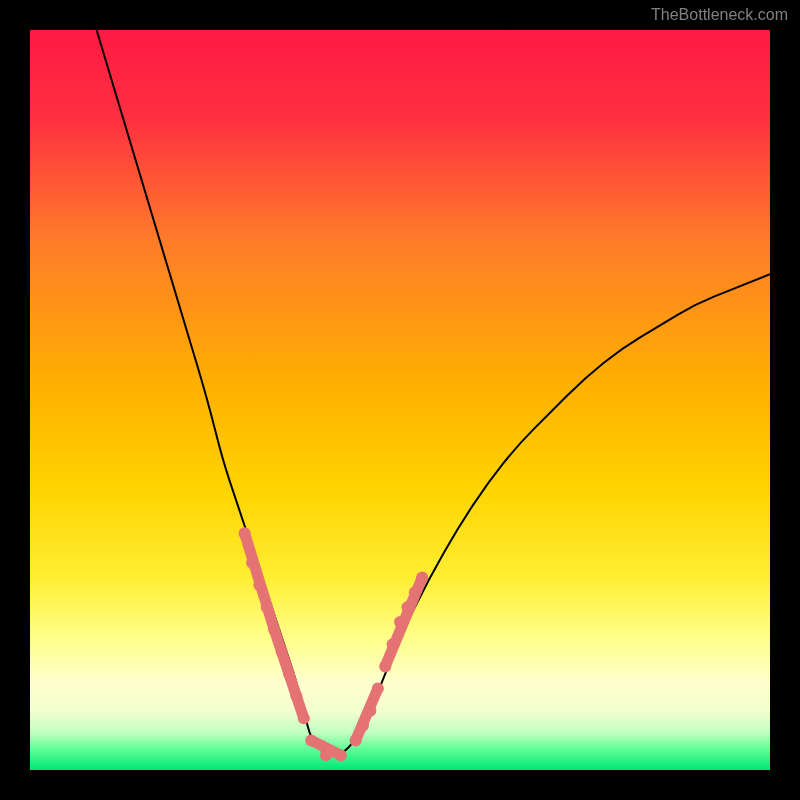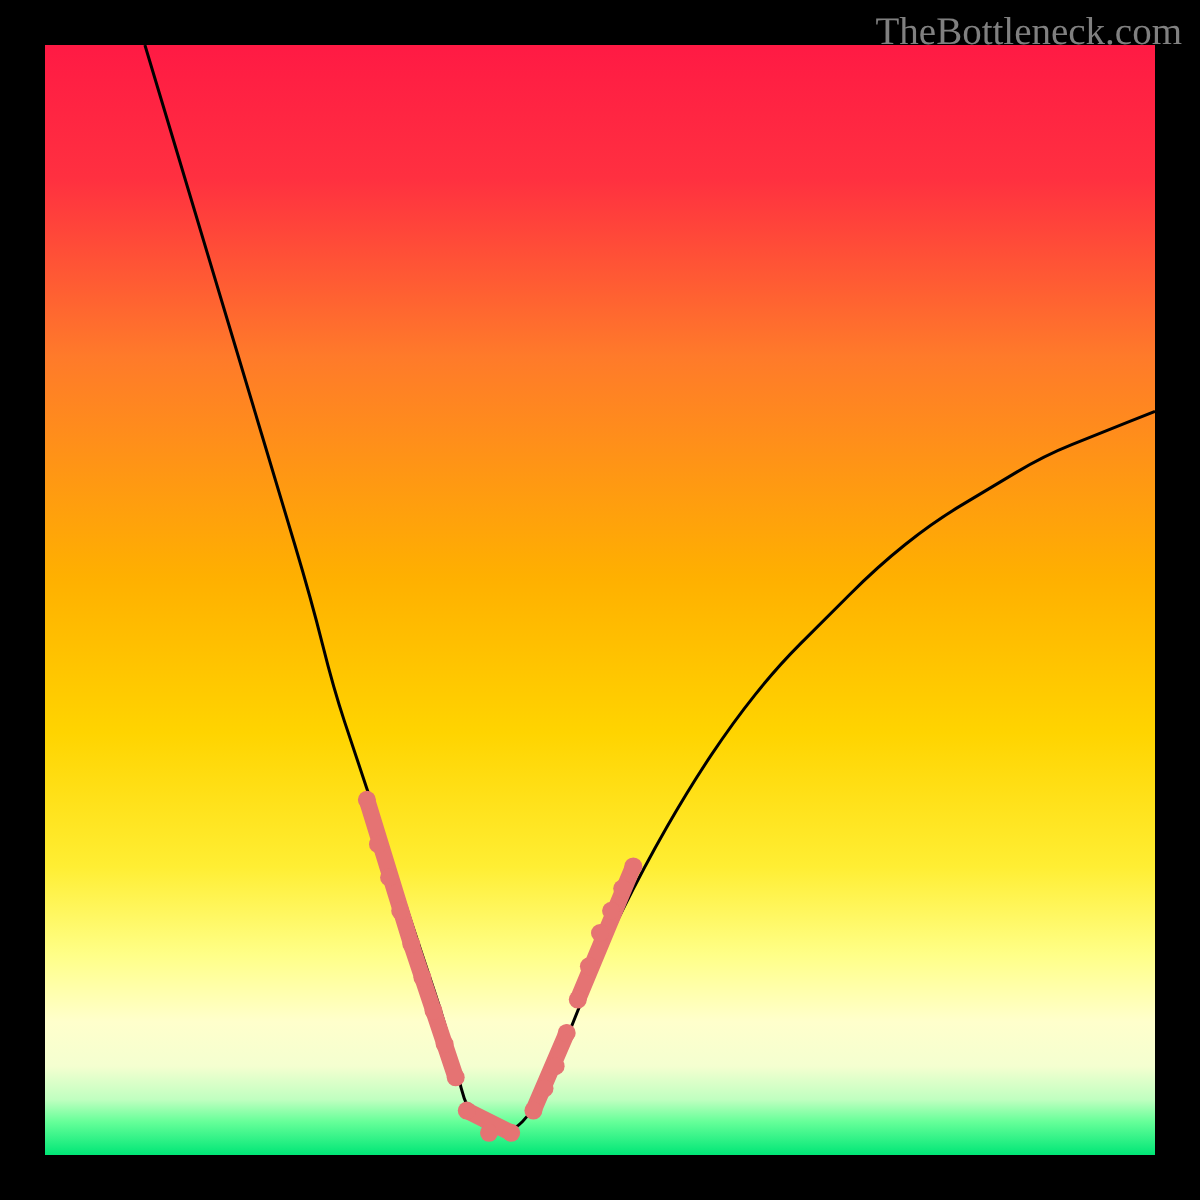--- a/index.html
+++ b/index.html
@@ -12,24 +12,23 @@
       height: 800px;
       background: #000;
       position: relative;
       font-family: Arial, sans-serif;
     }
     .watermark {
       position: absolute;
       top: 6px;
       right: 12px;
       color: #808080;
-      font-size: 26px;
+      font-size: 16px;
       font-weight: normal;
       z-index: 10;
-      font-family: Liberation Serif, serif;
     }
     .plot-area {
       position: absolute;
       top: 30px;
       left: 30px;
       width: 740px;
       height: 740px;
     }
     .gradient-bg {
       position: absolute;

